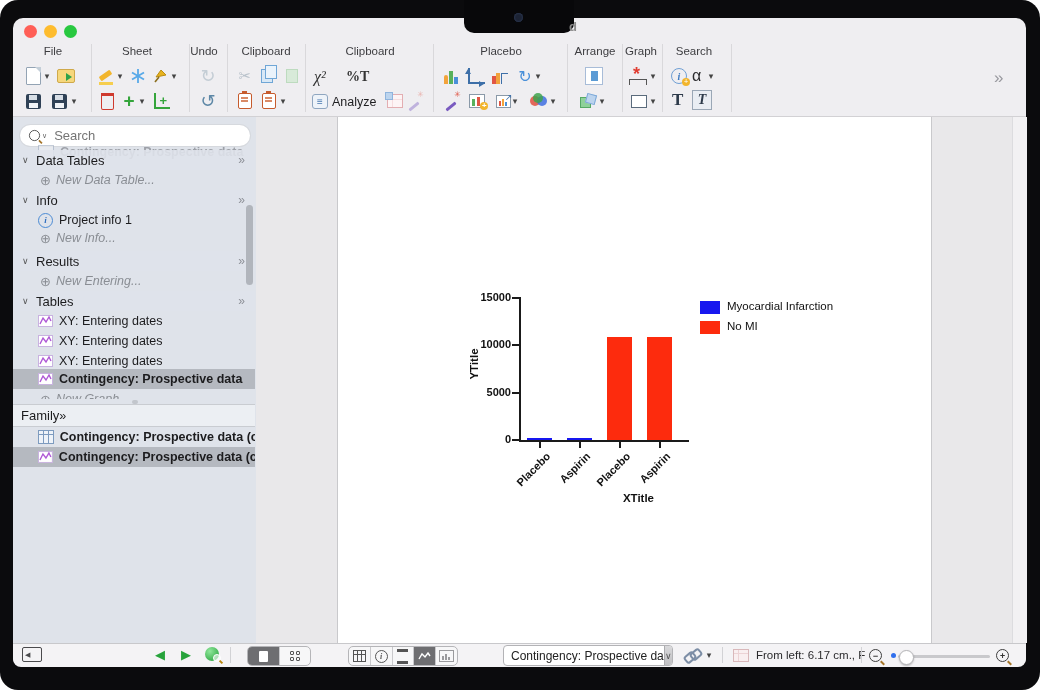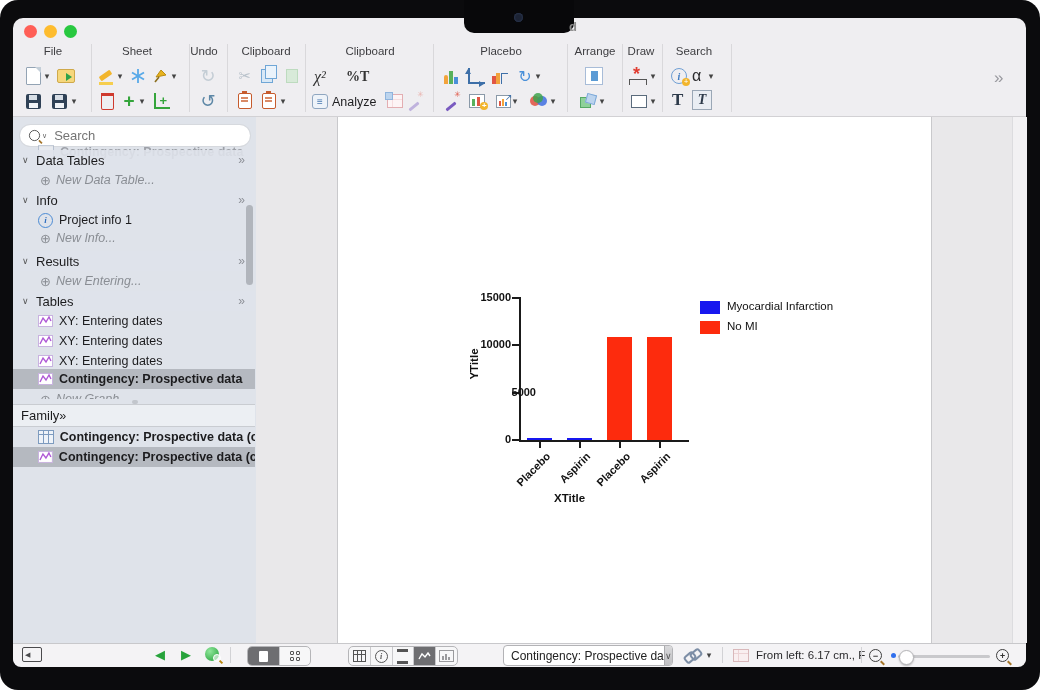--- a/index.html
+++ b/index.html
@@ -125,21 +125,21 @@
   <div id="camera" class="a"></div>
   <span id="title-peek" class="a">d</span>
 
   <div class="a grp-label" style="left:28px;width:50px;">File</div>
   <div class="a grp-label" style="left:105px;width:64px;">Sheet</div>
   <div class="a grp-label" style="left:188px;width:32px;">Undo</div>
   <div class="a grp-label" style="left:235px;width:62px;">Clipboard</div>
   <div class="a grp-label" style="left:340px;width:60px;">Clipboard</div>
   <div class="a grp-label" style="left:472px;width:58px;">Placebo</div>
   <div class="a grp-label" style="left:568px;width:54px;">Arrange</div>
-  <div class="a grp-label" style="left:624px;width:34px;">Draw</div>
+  <div class="a grp-label" style="left:624px;width:34px;">Graph</div>
   <div class="a grp-label" style="left:668px;width:52px;">Search</div>
   <span class="a vsep" style="left:91px;"></span>
     <span class="a vsep" style="left:189px;"></span>
     <span class="a vsep" style="left:227px;"></span>
     <span class="a vsep" style="left:305px;"></span>
     <span class="a vsep" style="left:433px;"></span>
     <span class="a vsep" style="left:567px;"></span>
     <span class="a vsep" style="left:622px;"></span>
     <span class="a vsep" style="left:662px;"></span>
     <span class="a vsep" style="left:731px;"></span>
@@ -405,34 +405,34 @@
         <polyline points="2,9 5,3 8,7 11,2 13,6" stroke="#b05ad6" fill="none" stroke-width="1.4"></polyline>
       </svg>
     <span style="white-space:nowrap;overflow:hidden;">Contingency: Prospective data (c</span>
   </div>
 
   <div class="a" style="left:256px;top:117px;width:756px;height:526px;background:#e9e8ea;"></div>
   <div class="a" style="left:1012px;top:117px;width:14px;height:526px;background:#f2f1f3;border-left:1px solid #dcdcdf;"></div>
   <div class="a" style="left:337px;top:117px;width:593px;height:526px;background:#fff;border-left:1px solid #c9c9cc;border-right:1px solid #c9c9cc;"></div>
 
   <div class="a bold" style="left:444px;top:358px;width:60px;text-align:center;font-size:11.5px;transform:rotate(-90deg);">YTitle</div>
-  <div class="a bold" style="left:554px;top:492px;width:100px;text-align:left;font-size:11.5px;">XTitle</div>
+  <div class="a bold" style="left:554px;top:492px;width:100px;text-align:right;font-size:11.5px;">XTitle</div>
   <div class="a" style="left:519px;top:297px;width:2px;height:145px;background:#1a1a1a;"></div>
   <div class="a" style="left:519px;top:440px;width:170px;height:2px;background:#1a1a1a;"></div>
 
   <span id="lg0" class="a" style="left: 700px; top: 301px; width: 20px; height: 13px; background: rgb(23, 23, 239);"></span>
   <span class="a" style="left:727px;top:300px;font-size:11.5px;color:#111;">Myocardial Infarction</span>
   <span id="lg1" class="a" style="left: 700px; top: 321px; width: 20px; height: 13px; background: rgb(253, 43, 13);"></span>
   <span class="a" style="left:727px;top:320px;font-size:11.5px;color:#111;">No MI</span>
 
   <div id="chart-layer" class="a" style="left:0;top:0;width:1040px;height:690px;pointer-events:none;">
       <div style="position: absolute; left: 512px; top: 439px; width: 7px; height: 2px; background: rgb(26, 26, 26);"></div>
       <div class="y-tick-label" style="position: absolute; left: 451px; top: 433px; width: 60px;">0</div>
       <div style="position: absolute; left: 512px; top: 391.667px; width: 7px; height: 2px; background: rgb(26, 26, 26);"></div>
-      <div class="y-tick-label" style="position: absolute; left: 476px; top: 385.667px; width: 60px;">5000</div>
+      <div class="y-tick-label" style="position: absolute; left: 451px; top: 385.667px; width: 60px;">5000</div>
       <div style="position: absolute; left: 512px; top: 344.333px; width: 7px; height: 2px; background: rgb(26, 26, 26);"></div>
       <div class="y-tick-label" style="position: absolute; left: 451px; top: 338.333px; width: 60px;">10000</div>
       <div style="position: absolute; left: 512px; top: 297px; width: 7px; height: 2px; background: rgb(26, 26, 26);"></div>
       <div class="y-tick-label" style="position: absolute; left: 451px; top: 291px; width: 60px;">15000</div>
       <div style="position: absolute; left: 527px; top: 438px; width: 25px; height: 2px; background: rgb(23, 23, 239);"></div>
       <div style="position: absolute; left: 567px; top: 438px; width: 25px; height: 2px; background: rgb(23, 23, 239);"></div>
       <div style="position: absolute; left: 607px; top: 337.334px; width: 25px; height: 102.666px; background: rgb(253, 43, 13);"></div>
       <div style="position: absolute; left: 647px; top: 336.501px; width: 25px; height: 103.499px; background: rgb(253, 43, 13);"></div>
       <div style="position: absolute; left: 538.5px; top: 442px; width: 2px; height: 6px; background: rgb(26, 26, 26);"></div>
       <div class="x-tick-label" style="position: absolute; left: 483.5px; top: 450px; width: 60px;">Placebo</div>

